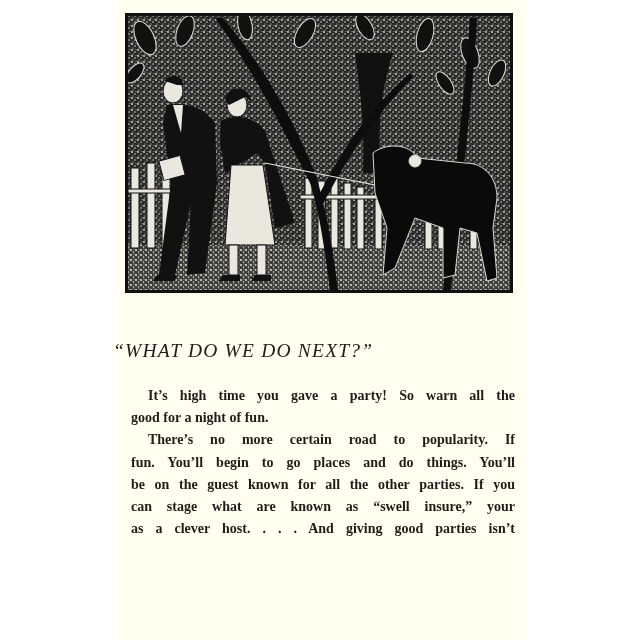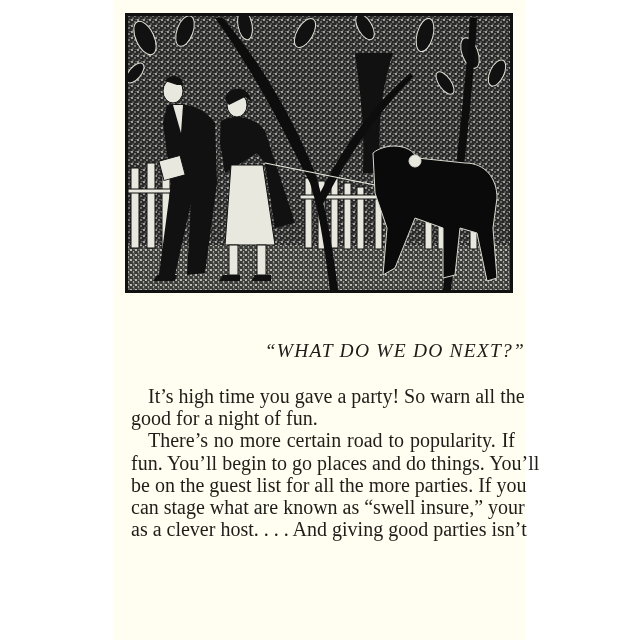--- a/index.html
+++ b/index.html
@@ -13,34 +13,35 @@
       background: #fffef0;
     }
     .illustration {
       position: absolute; left: 12px; top: 13px; width: 388px; height: 280px;
       background: #1a1a1a;
       overflow: hidden;
     }
     .illustration svg { display: block; width: 388px; height: 280px; }
     .caption {
       position: absolute; left: 0; top: 340px; width: 412px;
-      text-align: right;
+      text-align: left;
       font-family: "Liberation Serif", "DejaVu Serif", serif;
       font-style: italic;
       font-size: 19.5px;
       letter-spacing: 1.2px;
       color: #1f1d1a;
     }
     .body-text {
       position: absolute; left: 18px; top: 385px; width: 384px;
       font-family: "Liberation Serif", "DejaVu Serif", serif;
-      font-size: 20px;
+      font-size: 14px;
       line-height: 22.2px;
       color: #1f1d1a;
       text-align: justify;
+      font-weight: bold;
     }
     .line { display: block; text-align: justify; text-align-last: justify; white-space: nowrap; }
     .line.last { text-align-last: left; }
     .line.first { padding-left: 17px; }
   </style>
 </head>
 <body>
 
 <div class="page">
 
@@ -138,19 +139,19 @@
   <div class="caption">“WHAT DO WE DO NEXT?”</div>
 
   <div class="body-text">
     <div>
       <span class="line first">It’s high time you gave a party! So warn all the</span>
       <span class="line last">good for a night of fun.</span>
     </div>
     <div>
       <span class="line first">There’s no more certain road to popularity. If</span>
       <span class="line">fun. You’ll begin to go places and do things. You’ll</span>
-      <span class="line">be on the guest list for all the more parties. If you</span>
+      <span class="line">be on the guest known for all the other parties. If you</span>
       <span class="line">can stage what are known as “swell insure,” your</span>
       <span class="line">as a clever host. . . . And giving good parties isn’t</span>
     </div>
   </div>
 
 </div>
 
 </body></html>

